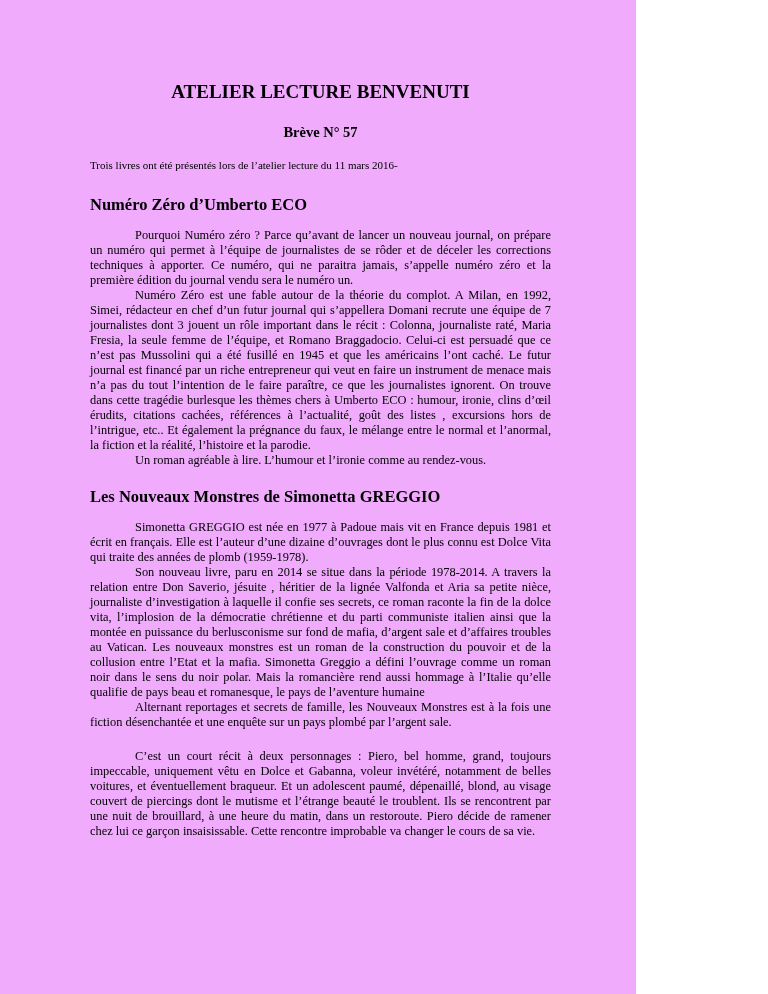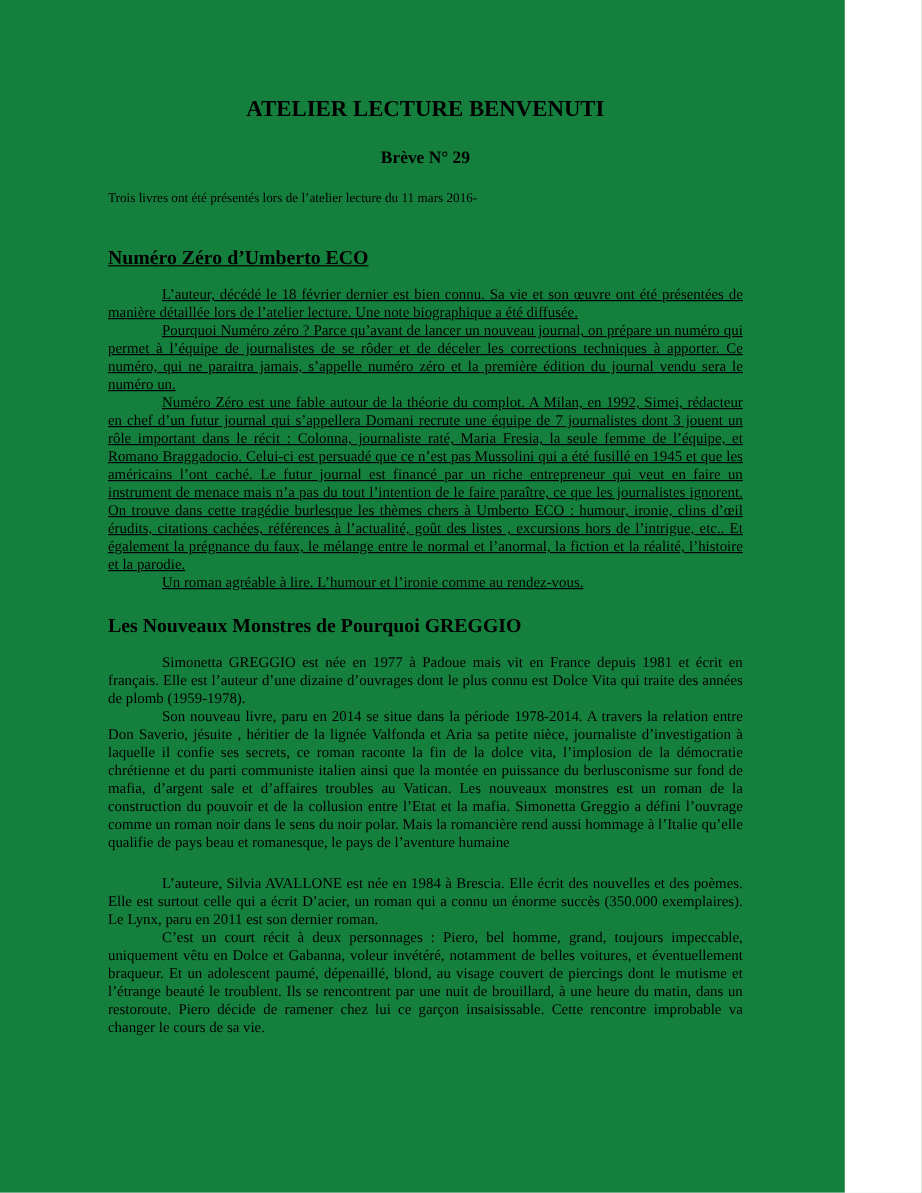--- a/index.html
+++ b/index.html
@@ -9,24 +9,24 @@
   }
   body {
     width: 768px;
     height: 994px;
     overflow: hidden;
     font-family: "Liberation Serif", "DejaVu Serif", serif;
     color: #000000;
   }
   .page {
     box-sizing: border-box;
-    width: 704px;
+    width: 636px;
     height: 994px;
     padding: 80px 85px 0 90px;
-    background: #15803d;
+    background: #f0abfc;
   }
   .doc-title {
     text-align: center;
     font-weight: bold;
     font-size: 19px;
     line-height: 23px;
     margin: 0;
   }
   .doc-subtitle {
     text-align: center;
@@ -38,22 +38,21 @@
   .doc-intro {
     text-align: left;
     font-size: 11px;
     line-height: 15px;
     margin: 17px 0 0 0;
   }
   .section {
     margin-top: 19px;
   }
   .section.first {
-    margin-top: 32px;
-    text-decoration: underline;
+    margin-top: 22px;
   }
   .section-heading {
     font-weight: bold;
     font-size: 16.5px;
     line-height: 20px;
     margin: 0 0 13px 0;
   }
   .body-para {
     font-size: 12.4px;
     line-height: 15px;
@@ -62,36 +61,35 @@
     margin: 0;
   }
 </style>
 </head>
 <body>
 
 <div class="page">
 
   <h1 class="doc-title">ATELIER LECTURE BENVENUTI</h1>
 
-  <h2 class="doc-subtitle">Brève N° 29</h2>
+  <h2 class="doc-subtitle">Brève N° 57</h2>
 
   <p class="doc-intro">Trois livres ont été présentés lors de l’atelier lecture du 11 mars 2016-</p>
 
   <div class="section first">
     <h3 class="section-heading">Numéro Zéro d’Umberto ECO</h3>
-    <p class="body-para">L’auteur, décédé le 18 février dernier est bien connu. Sa vie et son œuvre ont été présentées de manière détaillée lors de l’atelier lecture. Une note biographique a été diffusée.</p>
     <p class="body-para">Pourquoi Numéro zéro ?  Parce qu’avant de lancer un nouveau journal, on prépare un numéro  qui permet à l’équipe de journalistes de se rôder et de déceler les corrections techniques à apporter. Ce numéro, qui ne paraitra jamais, s’appelle numéro zéro  et la première édition du journal vendu sera le numéro un.</p>
     <p class="body-para">Numéro Zéro est une fable autour de la théorie du complot. A Milan, en 1992, Simei, rédacteur en chef d’un futur journal qui s’appellera Domani recrute une équipe de 7 journalistes dont 3 jouent un rôle important dans le récit : Colonna, journaliste raté, Maria Fresia, la seule femme de l’équipe, et Romano Braggadocio. Celui-ci est persuadé  que ce n’est pas Mussolini qui a été fusillé en 1945 et que les américains l’ont caché. Le futur journal est financé par un riche entrepreneur qui veut en faire un instrument de menace mais n’a pas du tout l’intention de le faire paraître, ce que les journalistes ignorent. On trouve dans cette tragédie burlesque les thèmes chers à Umberto ECO : humour, ironie, clins d’œil érudits, citations cachées, références à l’actualité, goût des listes , excursions hors de l’intrigue, etc.. Et également  la prégnance du faux, le mélange entre le normal et l’anormal, la fiction et la réalité, l’histoire et la parodie.</p>
     <p class="body-para">Un roman agréable à lire. L’humour et l’ironie comme au rendez-vous.</p>
   </div>
 
   <div class="section">
-    <h3 class="section-heading">Les Nouveaux Monstres de Pourquoi GREGGIO</h3>
+    <h3 class="section-heading">Les Nouveaux Monstres de Simonetta GREGGIO</h3>
     <p class="body-para">Simonetta GREGGIO est née en 1977 à Padoue mais vit en France depuis 1981 et écrit en français. Elle est l’auteur d’une dizaine d’ouvrages dont le plus connu est  Dolce Vita qui traite des années de plomb (1959-1978).</p>
     <p class="body-para">Son nouveau livre, paru en 2014  se situe dans la période 1978-2014. A travers la relation entre Don Saverio, jésuite , héritier de la lignée Valfonda et Aria sa petite nièce, journaliste d’investigation à laquelle il confie ses secrets, ce roman raconte la fin de la dolce vita, l’implosion de la démocratie chrétienne et du parti communiste italien ainsi que  la montée en puissance  du berlusconisme sur fond  de mafia, d’argent sale  et d’affaires troubles au Vatican. Les nouveaux monstres est un roman de la construction du pouvoir et de la collusion entre l’Etat et la mafia. Simonetta Greggio a défini l’ouvrage comme un roman noir dans le sens du noir polar. Mais  la romancière rend aussi hommage à l’Italie qu’elle qualifie de pays beau et romanesque, le pays de l’aventure humaine</p>
+    <p class="body-para">Alternant reportages et secrets de famille, les Nouveaux Monstres est  à la fois une fiction désenchantée et une enquête sur un pays plombé par l’argent sale.</p>
   </div>
 
   <div class="section">
-    <p class="body-para">L’auteure, Silvia AVALLONE est née en 1984 à Brescia. Elle écrit des nouvelles et des poèmes. Elle est surtout celle qui a écrit D’acier, un roman qui a connu un énorme succès (350.000 exemplaires). Le Lynx, paru en 2011 est son dernier roman.</p>
     <p class="body-para">C’est un court récit à deux personnages : Piero, bel homme, grand, toujours impeccable, uniquement vêtu en Dolce et Gabanna, voleur invétéré, notamment de belles voitures, et éventuellement braqueur. Et un adolescent paumé, dépenaillé, blond, au visage couvert de piercings dont le mutisme et l’étrange beauté le troublent. Ils se rencontrent par une nuit de brouillard, à une heure du matin, dans un restoroute. Piero décide de ramener chez lui ce garçon insaisissable.  Cette rencontre improbable va changer le cours de sa vie.</p>
   </div>
 
 </div>
 
 </body></html>

